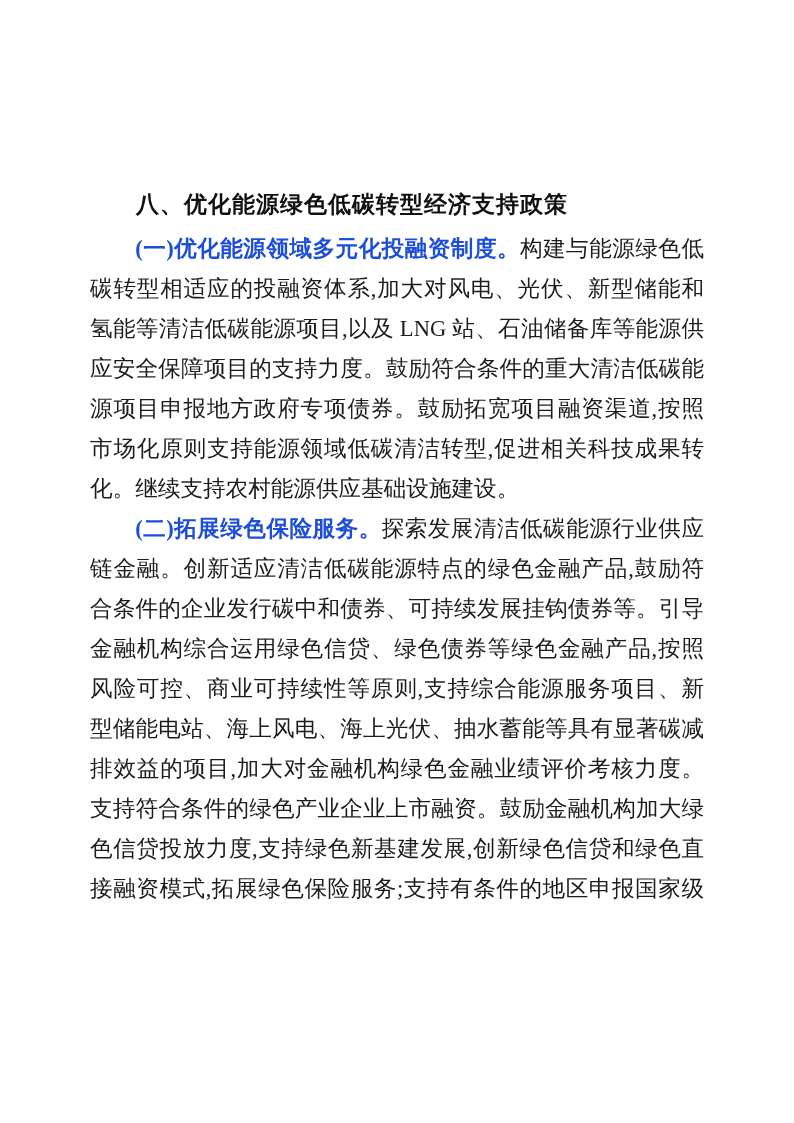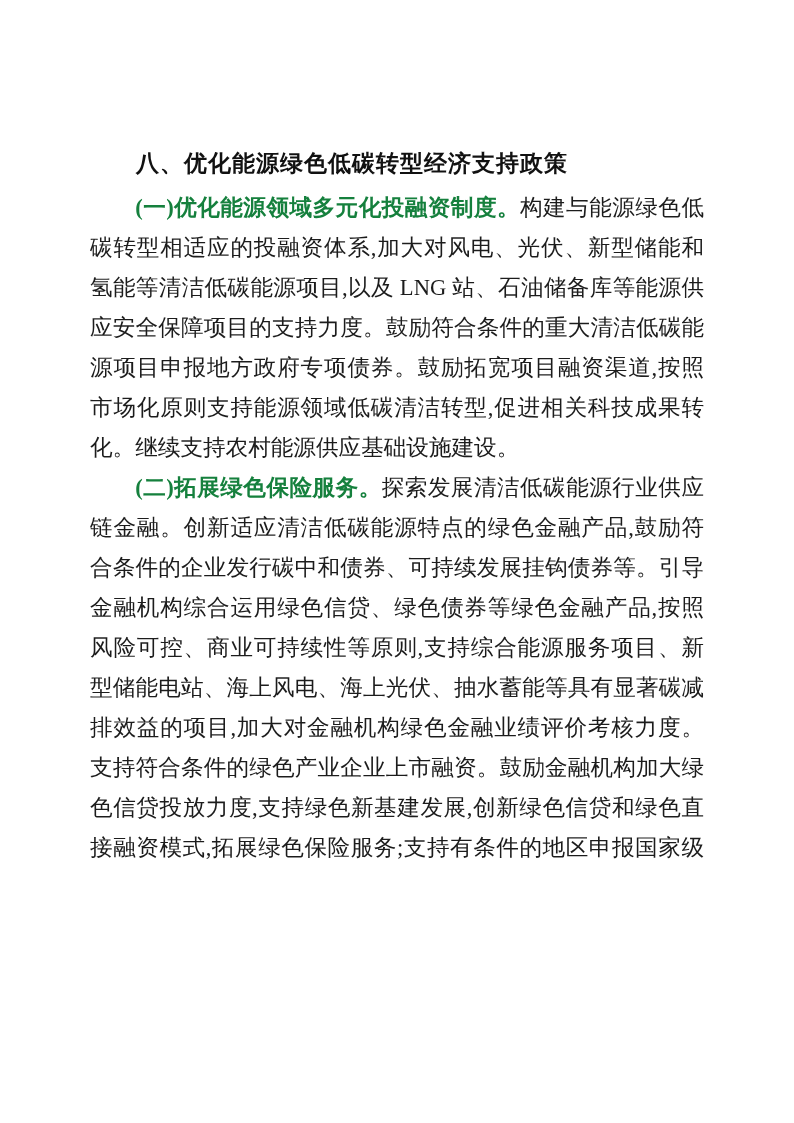--- a/index.html
+++ b/index.html
@@ -9,20 +9,21 @@
   }
   .page {
     position: relative;
     width: 794px;
     height: 860px;
     background: #ffffff;
     color: #1c1c1c;
     font-family: "Liberation Serif", "DejaVu Serif", serif;
     overflow: hidden;
     box-sizing: border-box;
+    margin-top: 41px;
   }
   .content {
     position: absolute;
     left: 90px;
     top: 143px;
     width: 614px;
   }
   .heading {
     margin: 0 0 5px 0;
     font-family: "Liberation Sans", "DejaVu Sans", sans-serif;
@@ -38,21 +39,21 @@
     margin: 0;
     font-size: 22.6px;
     line-height: 40px;
     text-indent: 2em;
     text-align: justify;
     text-justify: inter-character;
     color: #1c1c1c;
   }
   .para .lead {
     font-weight: bold;
-    color: #15803d;
+    color: #1d4ed8;
   }
   .page-number {
     position: absolute;
     left: 137px;
     top: 1004px;
     font-size: 16px;
     line-height: 28px;
     color: #b91c1c;
     letter-spacing: 6px;
     font-family: "Liberation Serif", "DejaVu Serif", serif;

